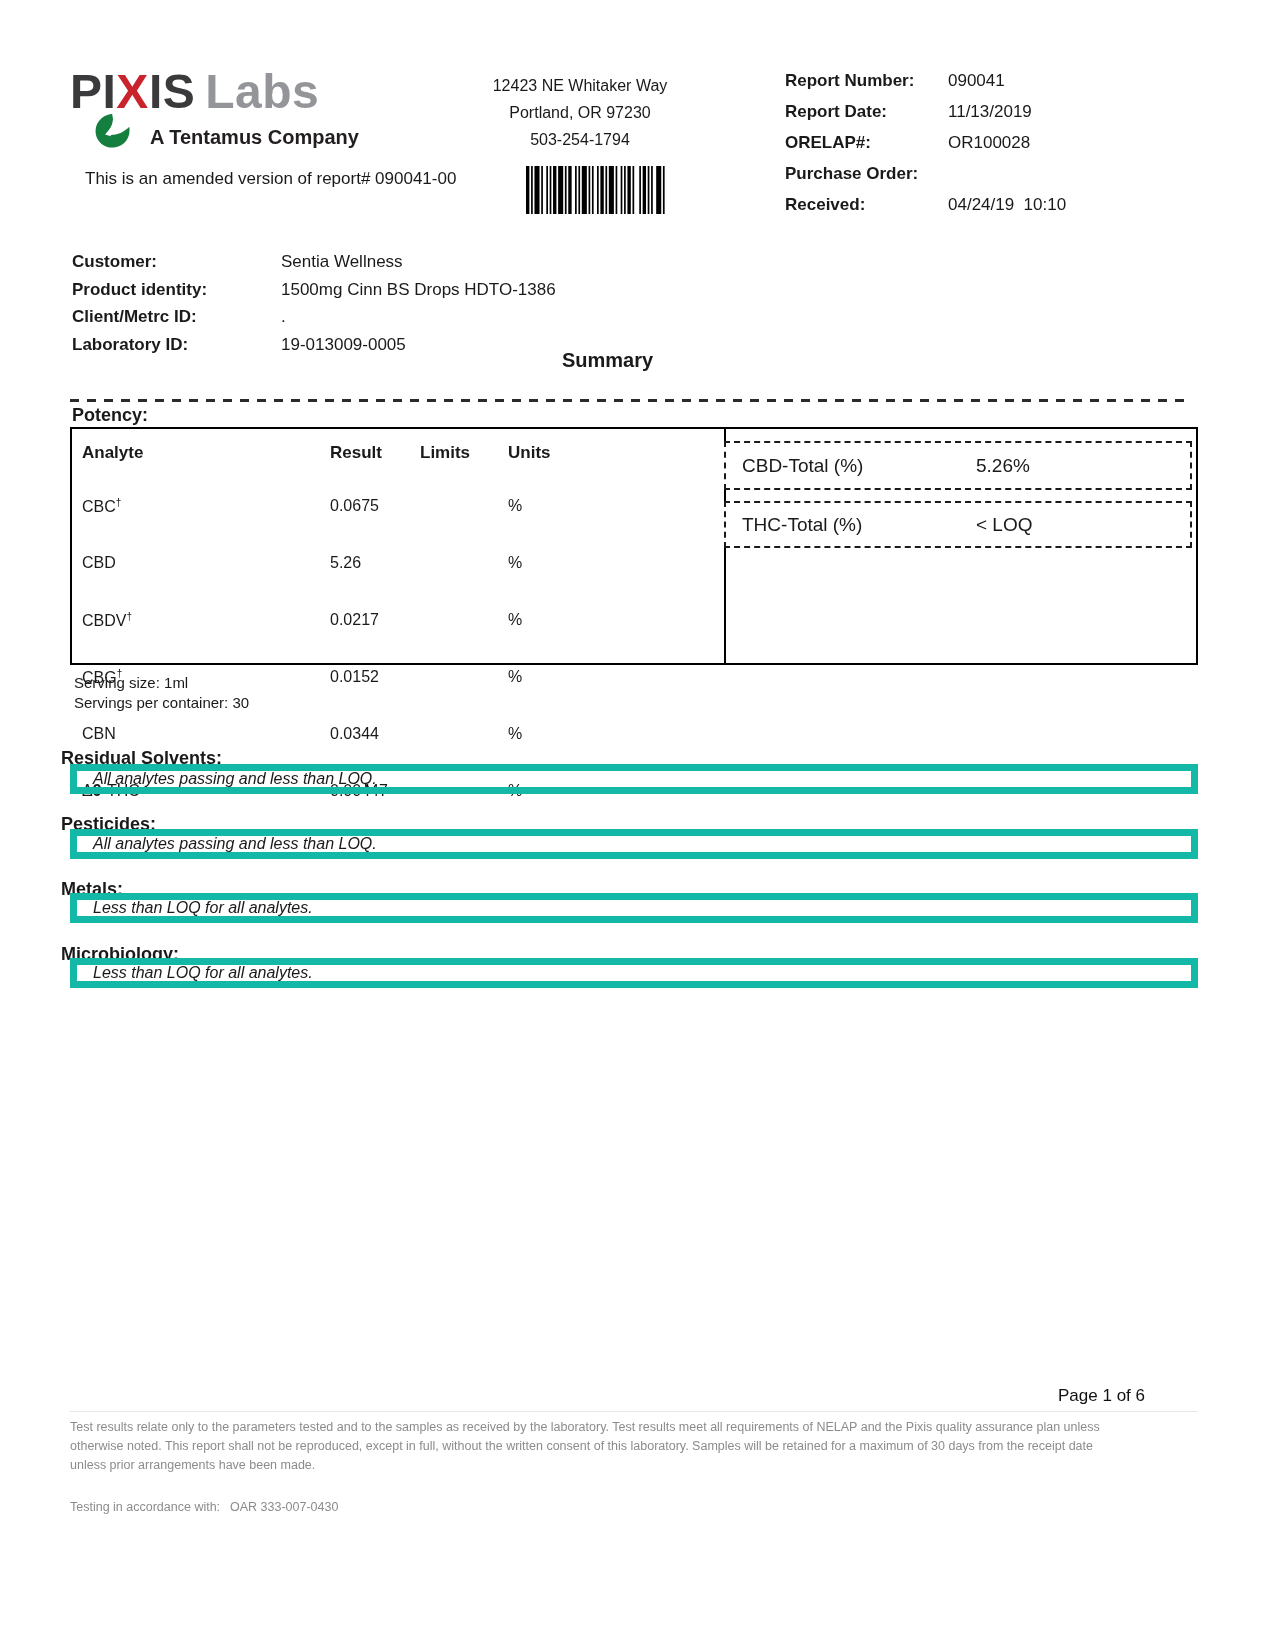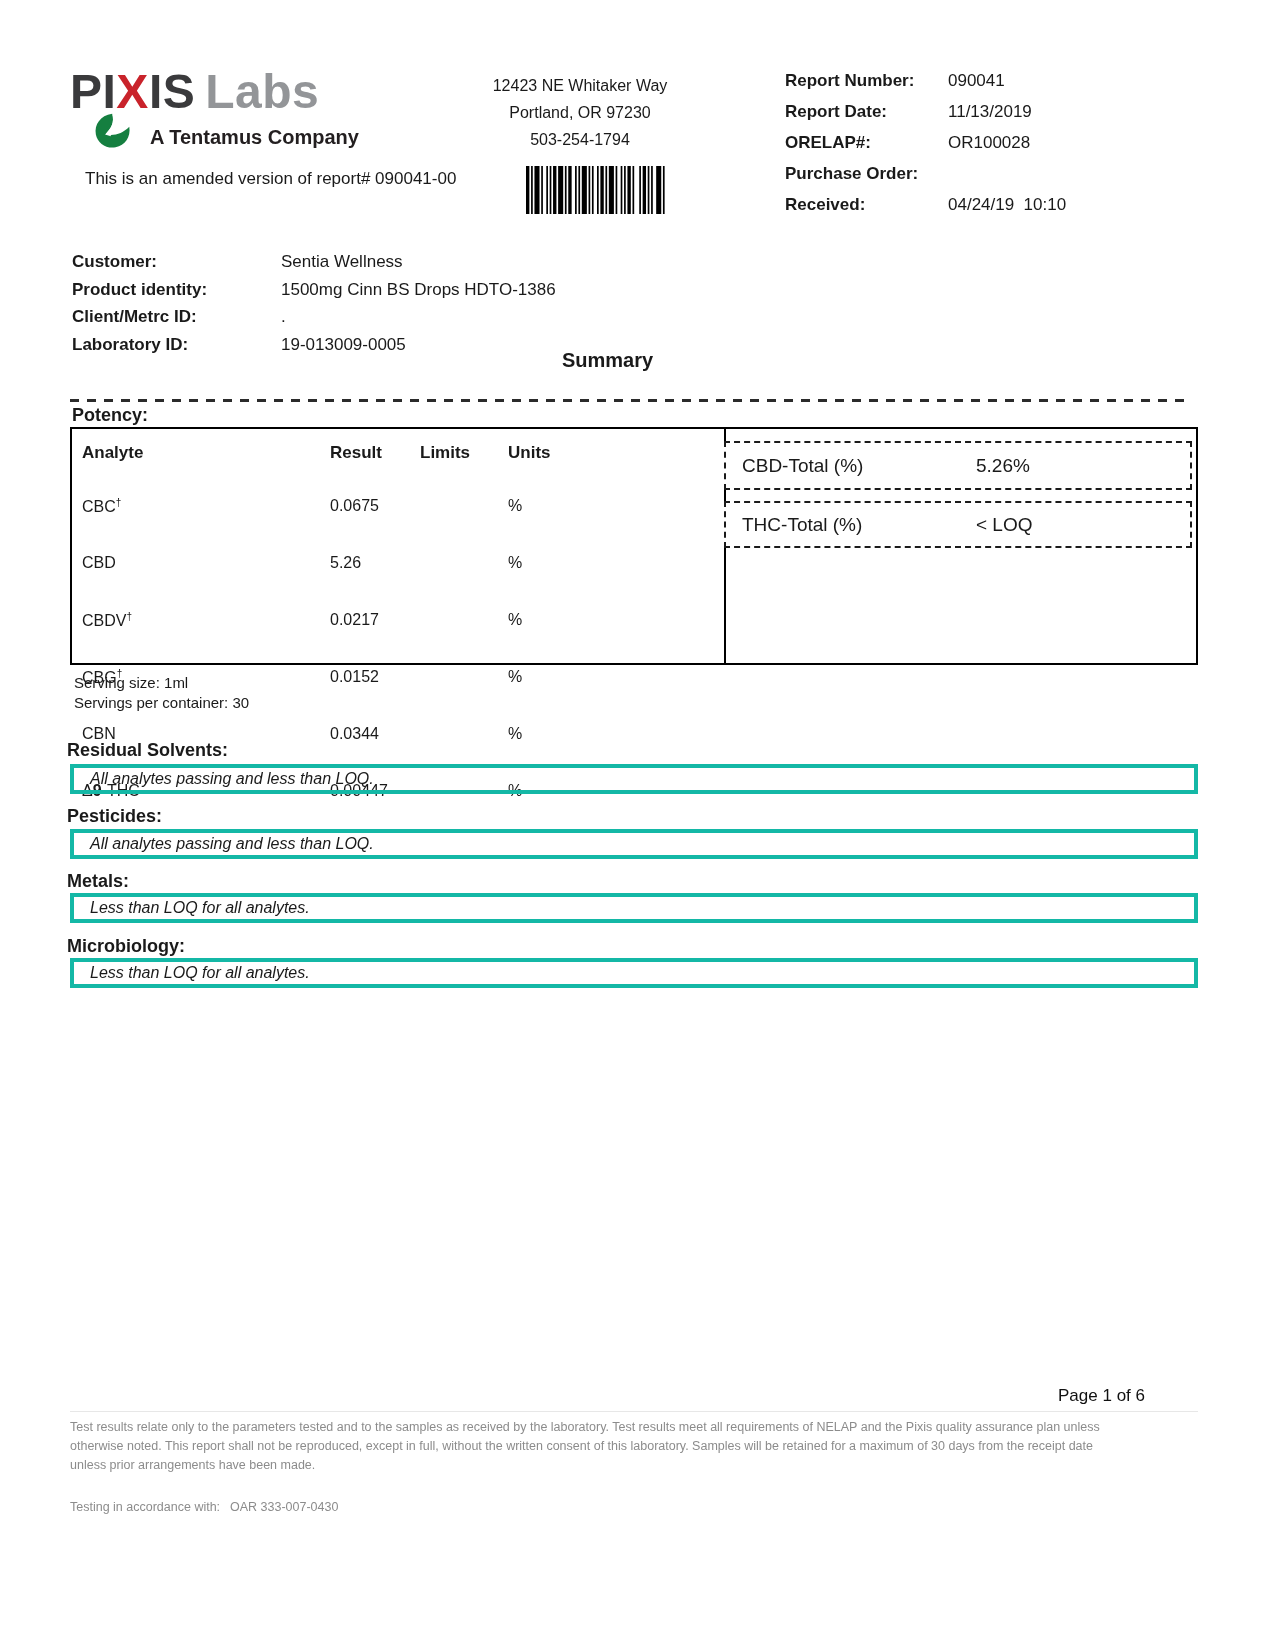--- a/index.html
+++ b/index.html
@@ -58,22 +58,22 @@
     display:flex; align-items:center; font-size:19px; background:#fff; }
   .total-row .t-label { margin-left:16px; }
   .total-row .t-value { position:absolute; left:250px; }
   .total-cbd { top:12px; height:49px; }
   .total-thc { top:72px; height:47px; }
 
   
   .serving { left:74px; top:673px; font-size:15px; line-height:20px; }
 
   
-  .section-heading { left:67px; font-size:18px; font-weight:700; }
-  .section-box { left:70px; width:1128px; height:30px; border:4px solid #14b8a6; box-sizing:border-box;
+  .section-heading { left:61px; font-size:18px; font-weight:700;margin-top:8px; }
+  .section-box { left:70px; width:1128px; height:30px; border:7px solid #14b8a6; box-sizing:border-box;
     display:flex; align-items:center; font-size:16px; font-style:italic; }
   .section-box span { margin-left:16px; }
   .h0 { top:740px; } .b0 { top:764px; }
   .h1 { top:806px; } .b1 { top:829px; }
   .h2 { top:871px; } .b2 { top:893px; }
   .h3 { top:936px; } .b3 { top:958px; }
 
   
   .page-num { left:845px; top:1386px; width:300px; text-align:right; font-size:17px; color:#111; }
   .footer-rule { left:70px; top:1411px; width:1128px; height:1px; background:#e7e7e7; }

